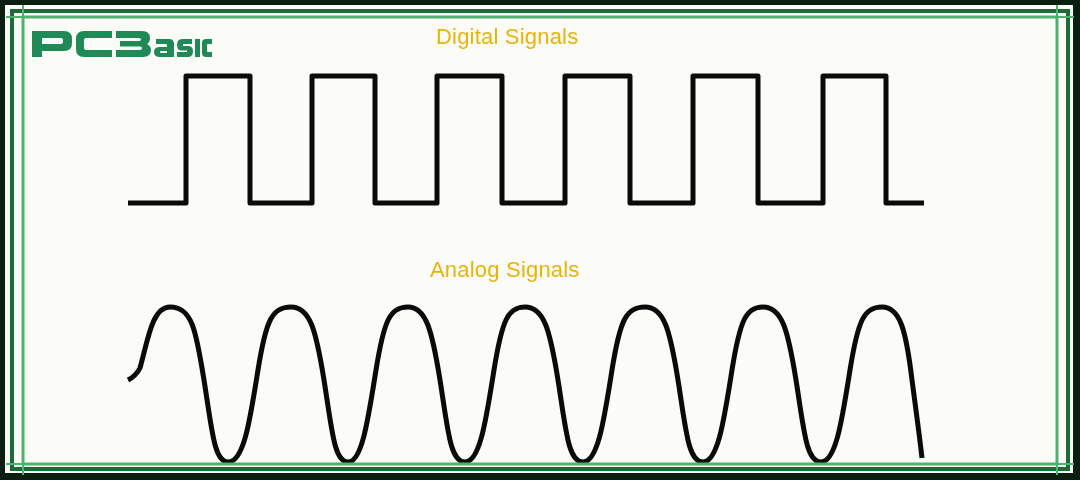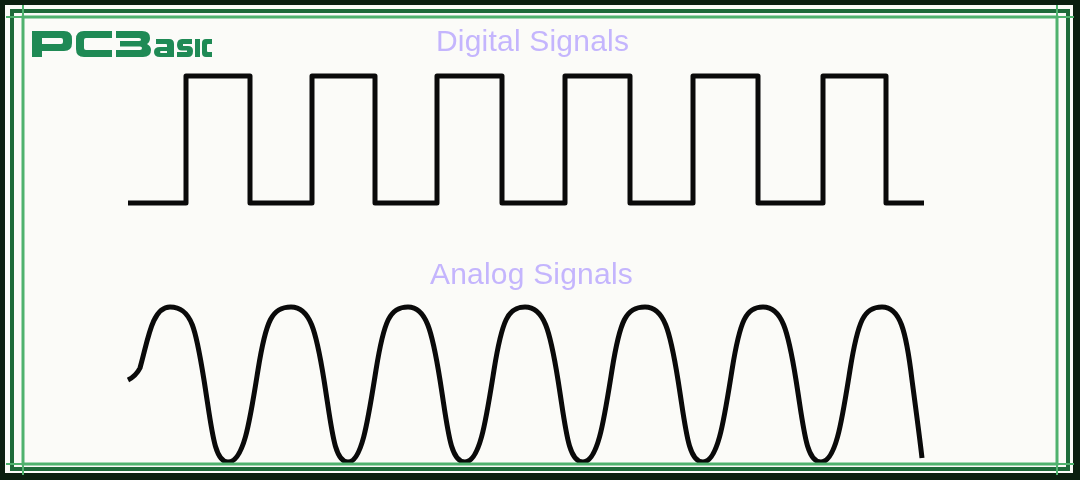--- a/index.html
+++ b/index.html
@@ -25,22 +25,22 @@
     .frame {
       position: absolute;
       left: 0;
       top: 0;
       width: 1080px;
       height: 480px;
       pointer-events: none;
     }
     .title {
       position: absolute;
-      font-size: 30px;
-      color: #c4b5fd;
+      font-size: 22px;
+      color: #eab308;
       white-space: nowrap;
       letter-spacing: 0.2px;
     }
     .title-digital {
       left: 436px;
       top: 24px;
     }
     .title-analog {
       left: 430px;
       top: 257px;

